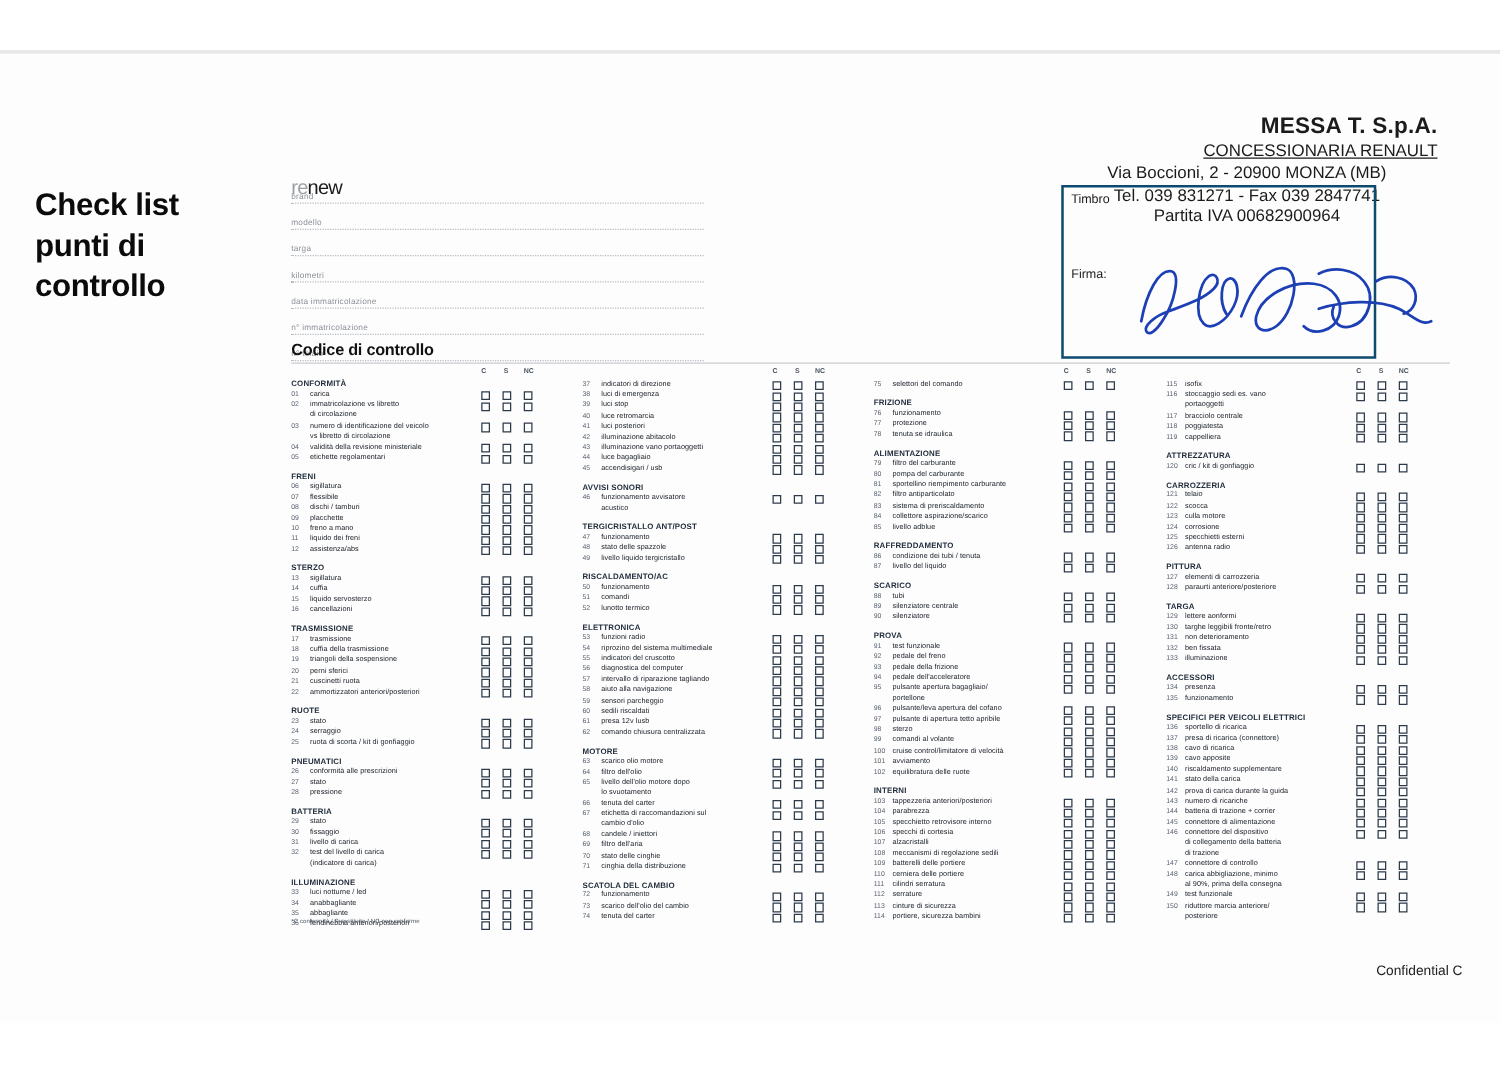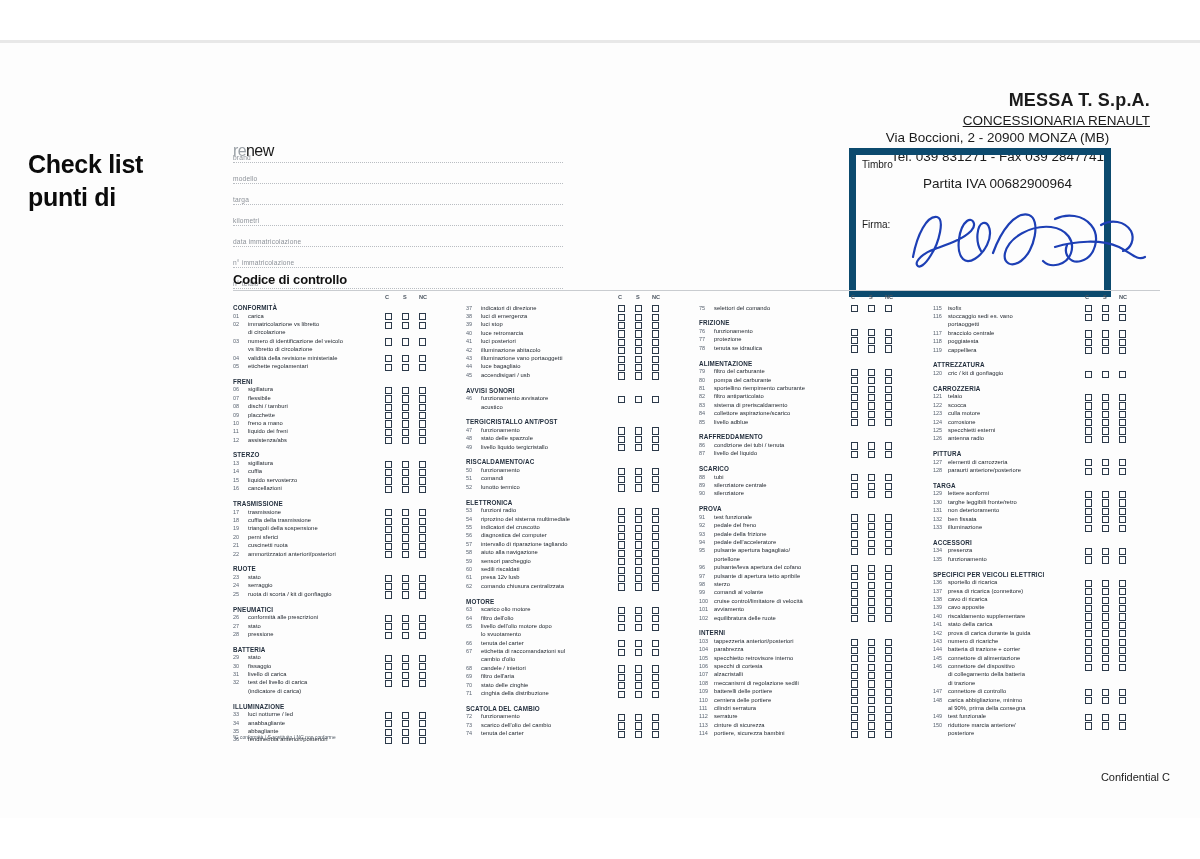--- a/index.html
+++ b/index.html
@@ -62,25 +62,25 @@
   .stamp .line3{
     text-align:center;font-size:13.5px;color:#1b1b1b;margin-top:2px;
   }
   .stamp .line4{
     text-align:center;font-size:13.5px;color:#1b1b1b;margin-top:4px;
   }
   .stamp .line5{
     text-align:center;font-size:13.5px;color:#1b1b1b;margin-top:1px;
   }
   .stamp .line6{
-    text-align:center;font-size:13.5px;color:#1b1b1b;margin-top:12px;
+    text-align:center;font-size:13.5px;color:#1b1b1b;margin-top:1px;
   }
   .stamp-box{
     position:absolute;left:849px;top:148px;width:248px;height:135px;
-    border:7px solid #0c4a6e;
+    border:2px solid #0c4a6e;
   }
   .stamp-box .timbro{
     position:absolute;left:6px;top:4px;font-size:10px;color:#1b1b1b;
   }
   .stamp-box .firma{
     position:absolute;left:6px;top:64px;font-size:10px;color:#1b1b1b;
   }
   .sig{
     position:absolute;left:905px;top:195px;width:260px;height:95px;
     pointer-events:none;
@@ -149,20 +149,21 @@
 </style>
 </head>
 <body>
 
 <div class="page">
   <div class="sheet"></div>
 
   <div class="doc-title" id="doc-title">
       <div>Check list</div>
       <div>punti di</div>
+      <div>controllo</div>
     </div>
 
   <div class="renew">
     <span class="re">re</span><span>new</span>
   </div>
 
   <div class="fields" id="fields">
       <div class="field">
         <span class="lab">brand</span>
         <span class="dots"></span>

